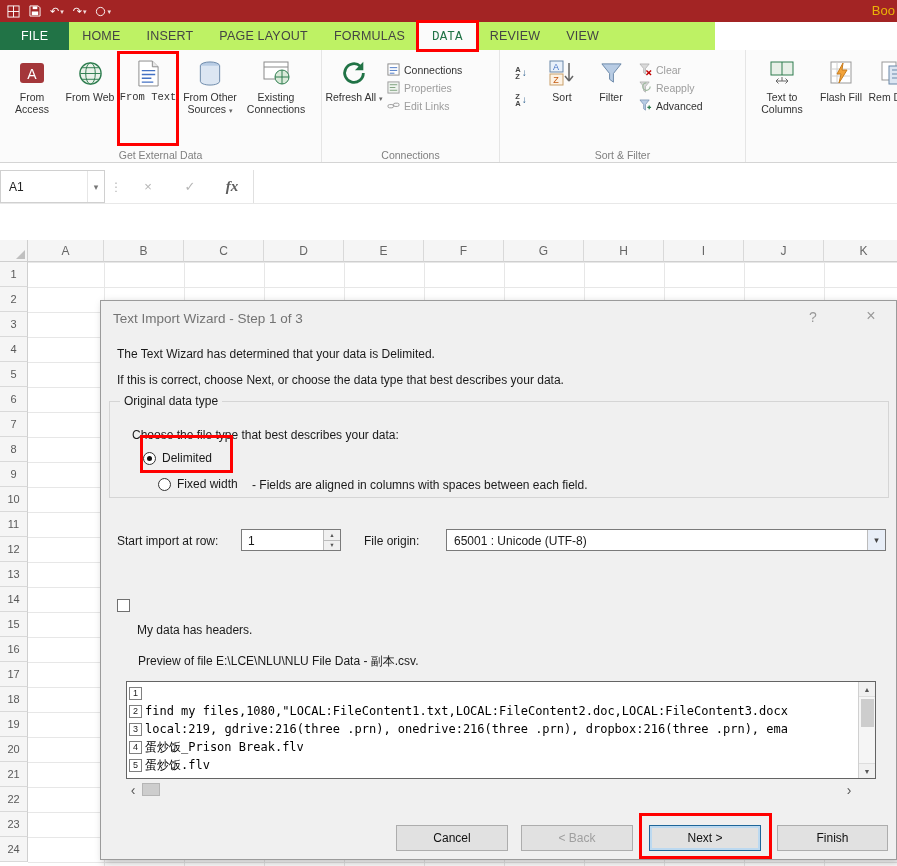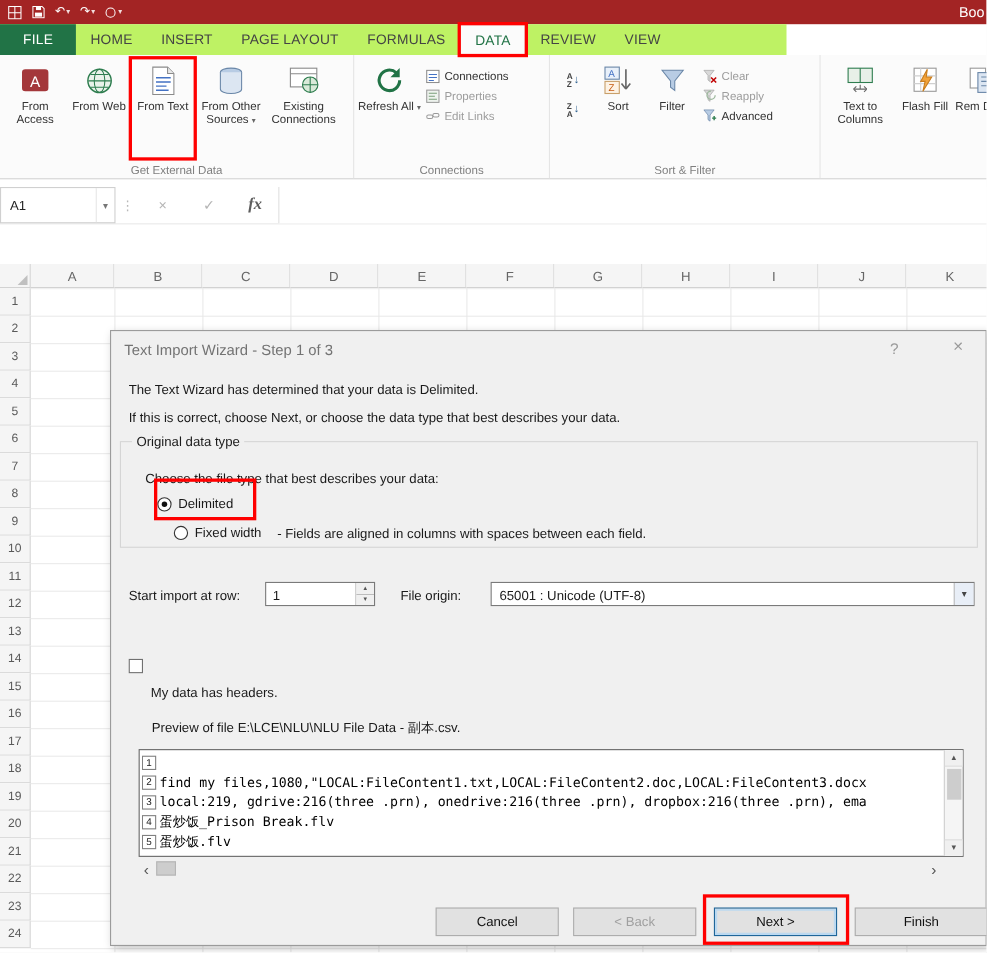--- a/index.html
+++ b/index.html
@@ -3,28 +3,28 @@
 <meta charset="utf-8">
 <style>
 * { margin:0; padding:0; box-sizing:border-box; }
 body { font-family:"Liberation Sans",sans-serif; background:#fff; }
 .screen { position:relative; width:897px; height:866px; overflow:hidden; background:#fff; }
 
 
 .titlebar { position:absolute; left:0; top:0; width:897px; height:22px; background:#a32424; display:flex; align-items:center; gap:9px; padding:0 7px; }
 .qicon { display:flex; align-items:center; gap:1px; color:#fff; font-size:11px; line-height:1; cursor:default; }
 .qicon .mini { font-size:7px; color:#f3dede; }
-.wbname { position:absolute; right:2px; top:3px; color:#ffffff; font-size:13px; }
+.wbname { position:absolute; right:2px; top:3px; color:#eab308; font-size:13px; }
 
 
 .tabrow { position:absolute; left:0; top:22px; width:715px; height:28px; background:#bef264; display:flex; align-items:stretch; }
 .tab { padding:0 13px; display:flex; align-items:center; font-size:12.5px; color:#444; letter-spacing:.2px; }
 .tab.file { background:#217346; color:#fff; padding:0 21px; }
 .tab.active { color:#217346; border:1px solid #d5d5d5; border-bottom:none; background:#fbfbfb; }
-.red-outline { outline:3px solid #ff0000; outline-offset:-1px; position:relative; z-index:30; }
+.red-outline { outline:3px solid #ff0000; outline-offset:-1px; position:relative; z-index:30;font-family:Liberation Mono, monospace; }
 
 
 .ribbon { position:absolute; left:0; top:50px; width:897px; height:113px; background:#fbfbfb; border-bottom:1px solid #d4d4d4; display:flex; }
 .rgroup { position:relative; border-right:1px solid #e5e5e5; padding:3px 3px 15px 3px; display:flex; align-items:flex-start; flex-shrink:0; }
 .rgroup-label { position:absolute; bottom:1px; left:0; right:0; text-align:center; font-size:10.5px; color:#7f7f7f; }
 .bigbtn { width:58px; height:91px; display:flex; flex-direction:column; align-items:center; padding-top:5px; gap:3px; font-size:10.5px; color:#333; text-align:center; cursor:default; }
 .bigbtn.w66 { width:66px; }
 .bigbtn .bicon { width:32px; height:30px; display:flex; align-items:center; justify-content:center; }
 .bigbtn .blabel { line-height:12px; }
 .dd { font-size:7px; color:#666; }
@@ -481,19 +481,19 @@
   <div class="pv-hscroll">
     <span class="hs-btn">‹</span>
     <span class="hs-thumb"></span>
     <span class="hs-track"></span>
     <span class="hs-btn">›</span>
   </div>
 
   <div class="dbtn" style="left:295px;">Cancel</div>
   <div class="dbtn disabled" style="left:420px;">&lt; Back</div>
   <div class="dbtn default" style="left:548px;">Next &gt;</div>
-  <div class="dbtn" style="left:676px; width:121px;">Finish</div>
+  <div class="dbtn" style="left:676px; width:111px;">Finish</div>
 
   <div class="annot annot-delimited"></div>
   <div class="annot annot-next"></div>
 </div>
 
 </div>
 
 </body></html>

